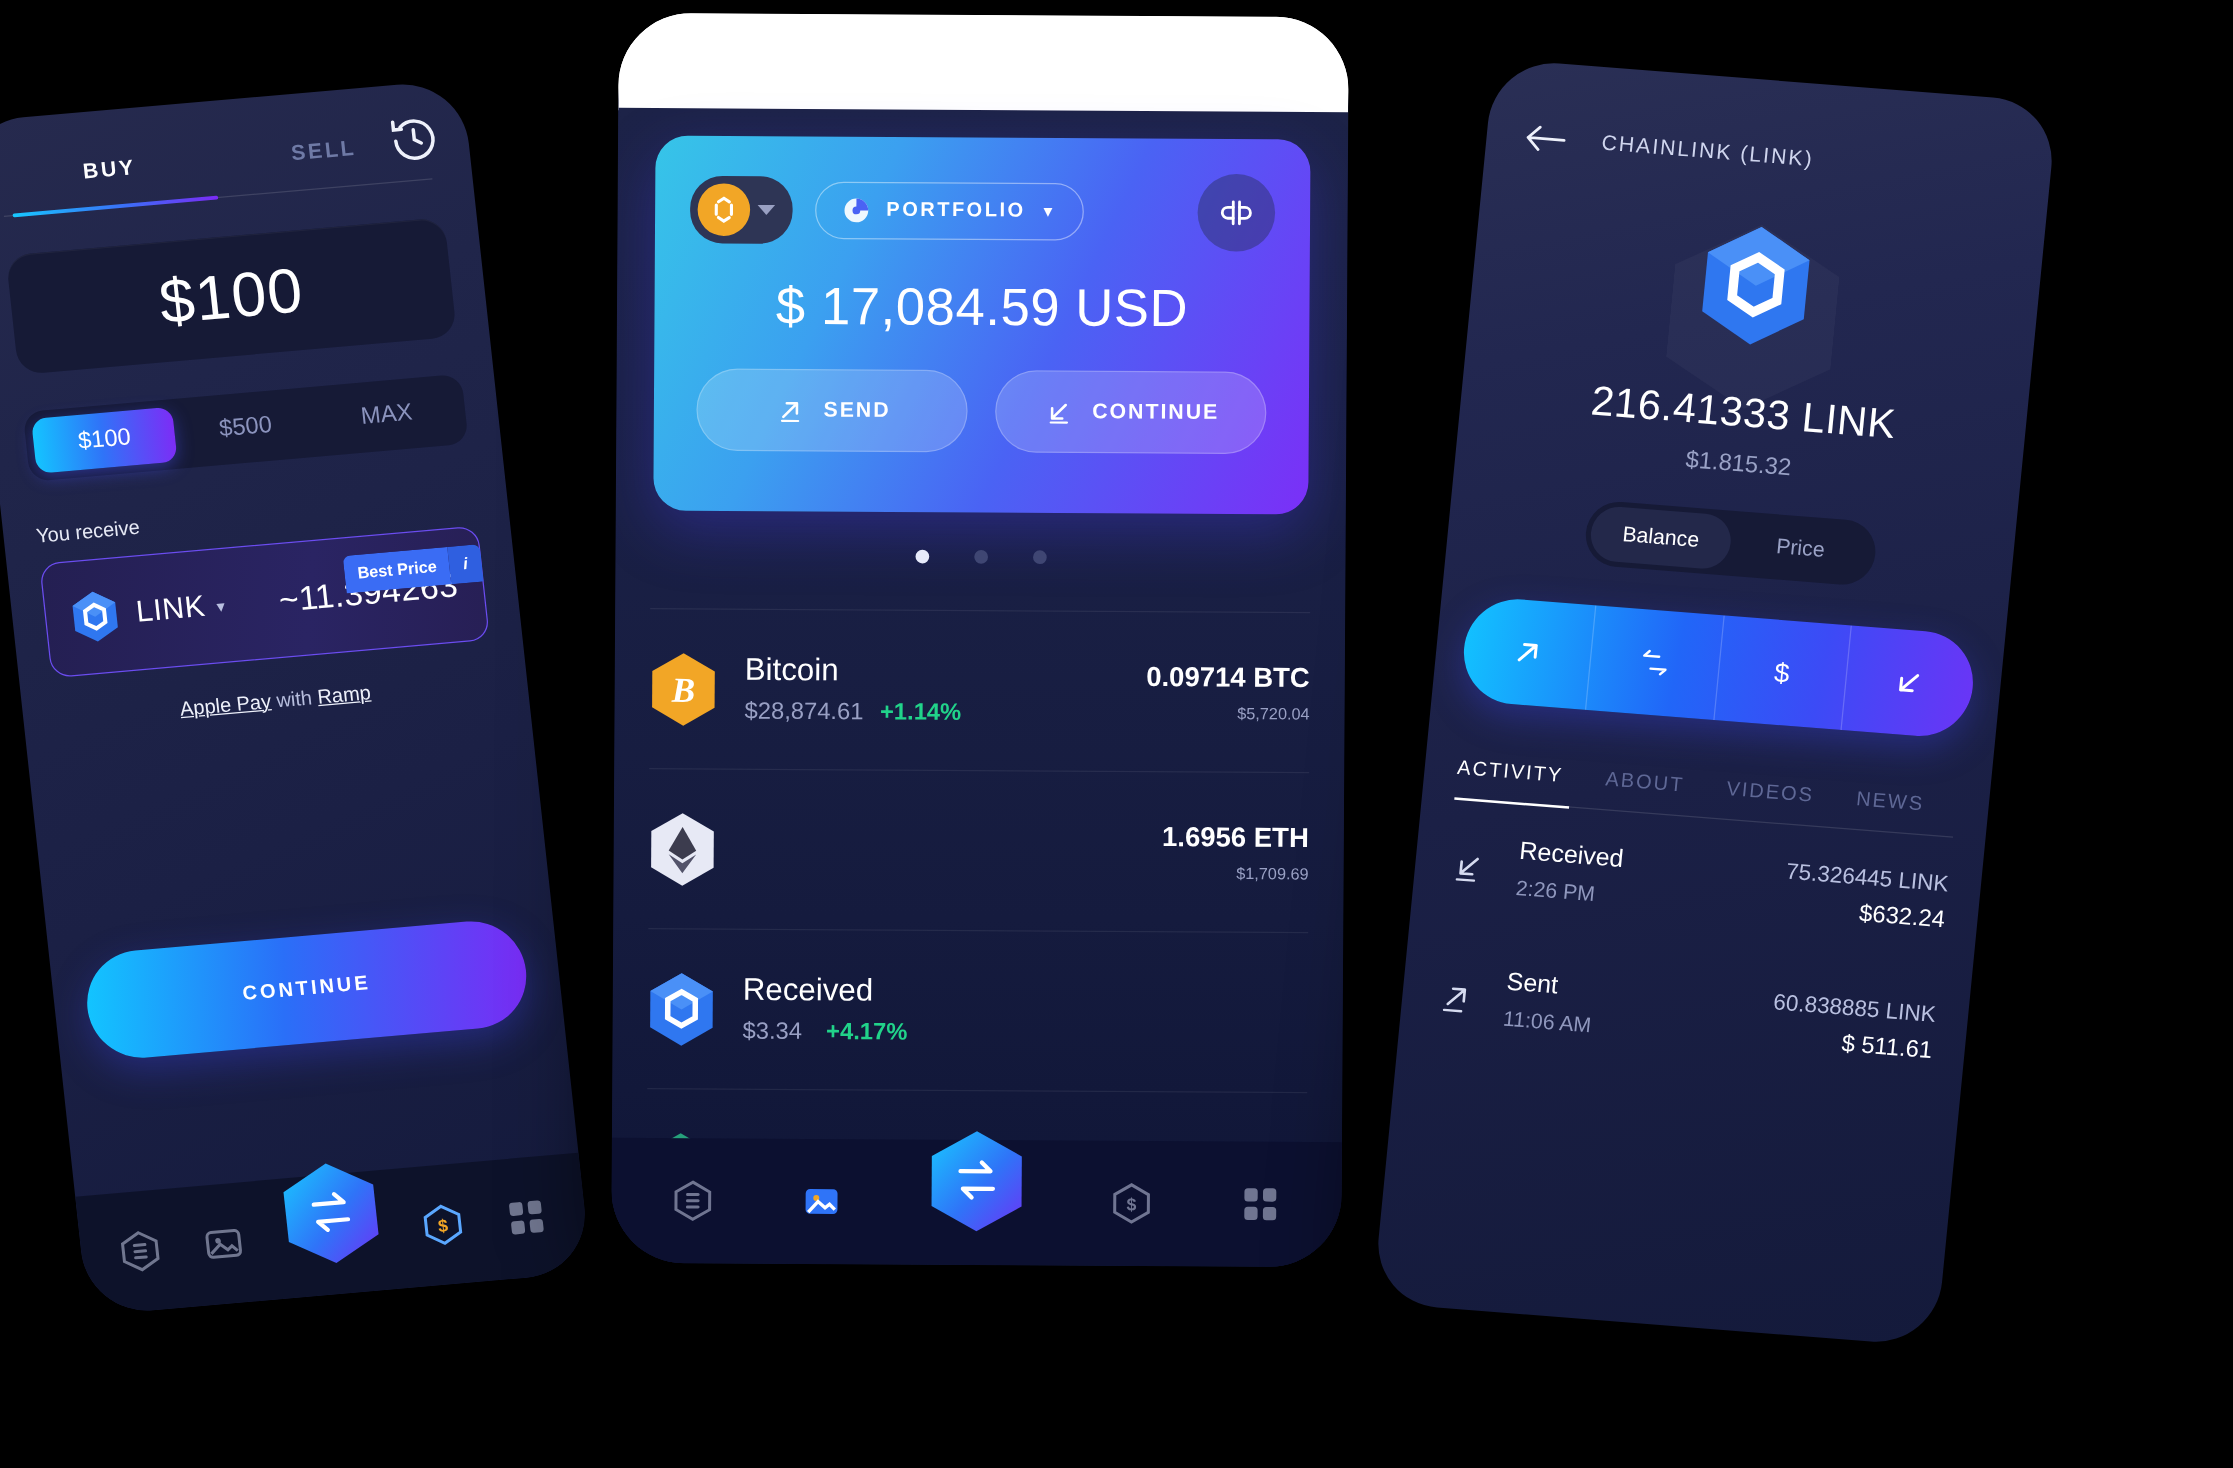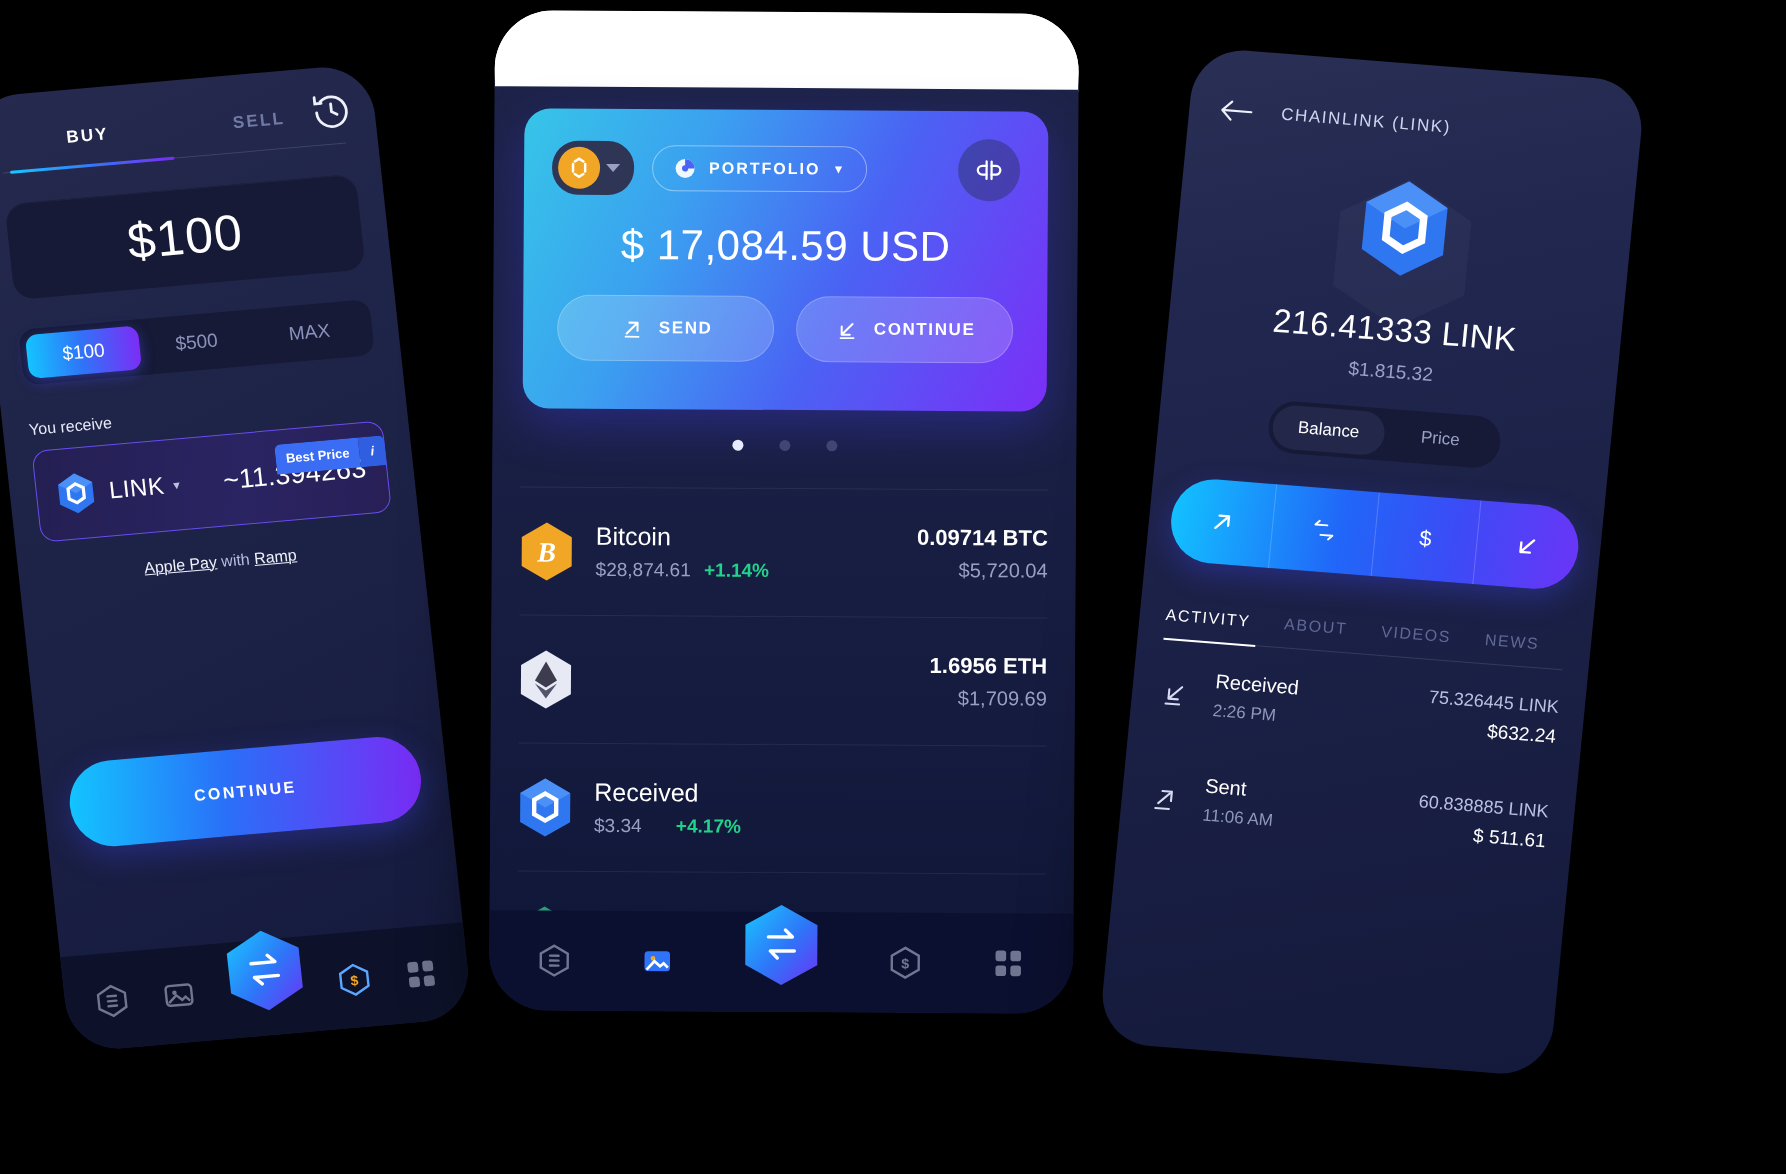--- a/index.html
+++ b/index.html
@@ -170,21 +170,21 @@
   .coinrow {
     display:flex; align-items:center; height:128px;
     border-top:1px solid rgba(255,255,255,.07);
   }
   .coin-ic { width:54px;height:60px; flex:0 0 auto; margin-right:22px; }
   .coin-name { font-size:25px; color:#fff; font-weight:400; }
   .coin-sub { margin-top:8px; font-size:19px; color:#99a0c4; }
   .coin-sub .pos { color:#21d38a; font-weight:700; margin-left:8px; }
   .coin-right { margin-left:auto; text-align:right; }
   .coin-qty { font-size:22px; color:#fff; font-weight:600; }
-  .coin-usd { margin-top:8px; font-size:20px; color:#99a0c4; }
+  .coin-usd { margin-top:8px; font-size:13px; color:#99a0c4; }
 
   #phone2 .navbar { height:100px; background:#0c1030; }
 
   
   #phone3 {
     left: 1146px; top: 62px;
     width: 452px; height: 1000px;
     transform: rotate(5.6deg) skewY(-1.1deg);
     background: linear-gradient(165deg,#2a2f55 0%,#222750 22%,#1b2046 55%,#141a3b 100%);
   }
@@ -420,21 +420,21 @@
           <div class="coinrow">
             <svg class="coin-ic" viewBox="0 0 54 60">
               <polygon points="27,1 52,15.5 52,44.5 27,59 2,44.5 2,15.5" fill="#2f77f0"></polygon>
               <polygon points="27,1 52,15.5 27,30 2,15.5" fill="#4a90f7"></polygon>
               <polygon points="27,16 38,22.3 38,36.7 27,43 16,36.7 16,22.3" fill="none" stroke="#fff" stroke-width="4.4"></polygon>
             </svg>
             <div>
               <div class="coin-name">Received</div>
               <div class="coin-sub">
                 <span>$3.34</span>
-                <span class="pos" style="margin-left:29px">+4.17%</span>
+                <span class="pos" style="margin-left:14px">+4.17%</span>
               </div>
             </div>
           </div>
 
           <div class="coinrow">
             <svg class="coin-ic" viewBox="0 0 54 60">
               <polygon points="27,1 52,15.5 52,44.5 27,59 2,44.5 2,15.5" fill="#26a17b"></polygon>
               <rect x="14" y="18" width="26" height="6" rx="1.5" fill="#e8fff6"></rect>
             </svg>
             <div>

